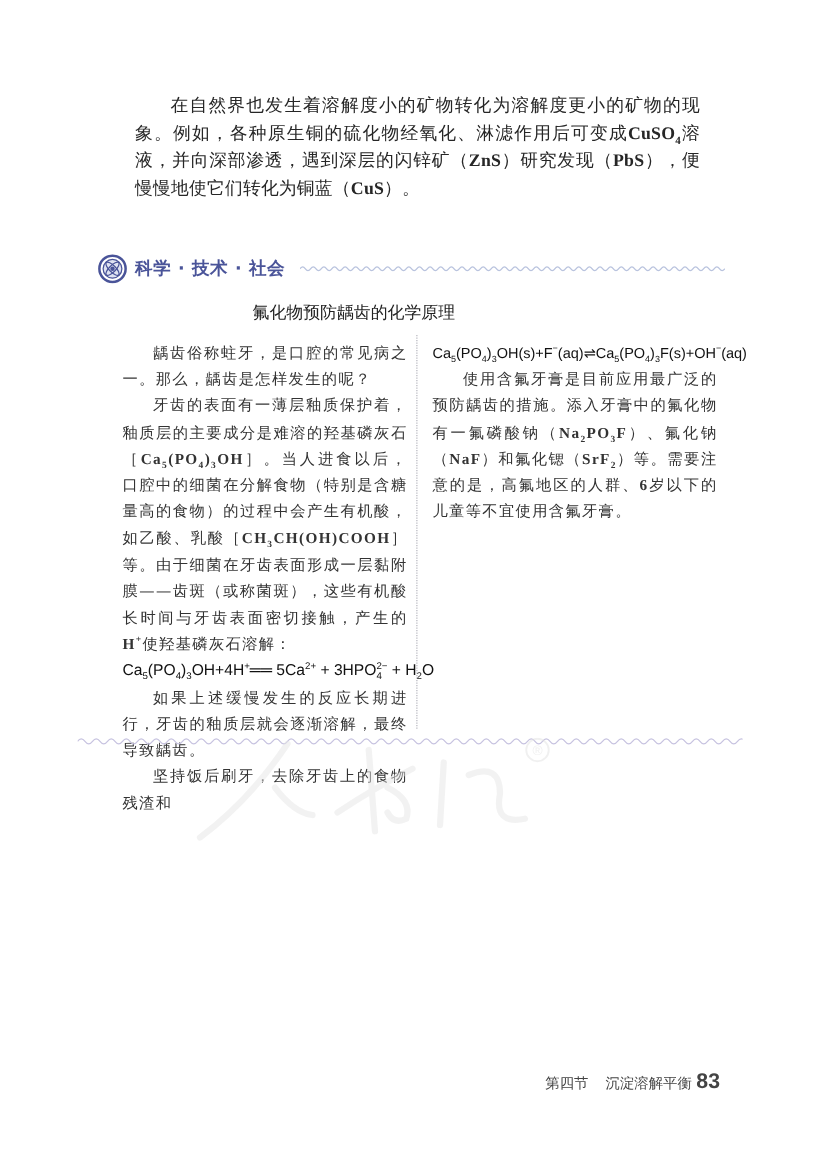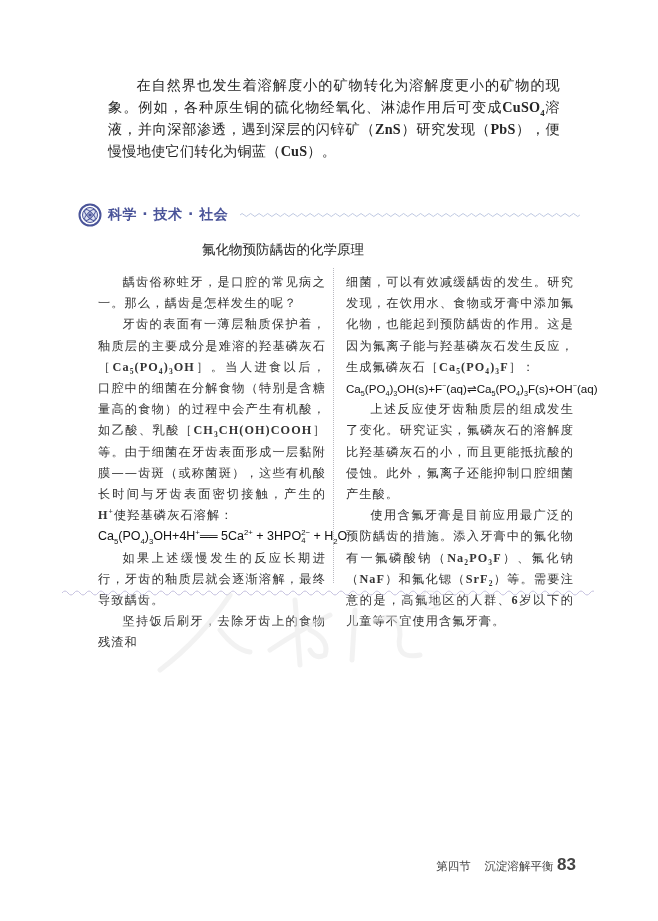--- a/index.html
+++ b/index.html
@@ -138,23 +138,21 @@
   <p class="indent">龋齿俗称蛀牙，是口腔的常见病之一。那么，龋齿是怎样发生的呢？</p>
   <p class="indent"><span>牙齿的表面有一薄层釉质保护着，釉质层的主要成分是难溶的羟基磷灰石［</span><span class="chem"><span>Ca</span><sub>5</sub><span>(PO</span><sub>4</sub><span>)</span><sub>3</sub><span>OH</span></span><span>］。当人进食以后，口腔中的细菌在分解食物（特别是含糖量高的食物）的过程中会产生有机酸，如乙酸、乳酸［</span><span class="chem"><span>CH</span><sub>3</sub><span>CH(OH)COOH</span></span><span>］等。由于细菌在牙齿表面形成一层黏附膜——齿斑（或称菌斑），这些有机酸长时间与牙齿表面密切接触，产生的</span><span class="chem"><span>H</span><sup>+</sup></span><span>使羟基磷灰石溶解：</span></p>
   <p class="eq"><span>Ca</span><sub>5</sub><span>(PO</span><sub>4</sub><span>)</span><sub>3</sub><span>OH+4H</span><sup>+</sup><span>══</span><span> 5Ca</span><sup>2+</sup><span> + 3HPO</span><span style="display:inline-block;vertical-align:middle;line-height:1;font-size:0.62em;text-align:left;"><span style="display:block">2−</span><span style="display:block">4</span></span><span> + H</span><sub>2</sub><span>O</span></p>
   <p class="indent">如果上述缓慢发生的反应长期进行，牙齿的釉质层就会逐渐溶解，最终导致龋齿。</p>
   <p class="indent">坚持饭后刷牙，去除牙齿上的食物残渣和</p>
 </div>
 
 <div class="col-divider"></div>
 
 <div class="column col-right">
-  <p><span>细菌，可以有效减缓龋齿的发生。研究发现，在饮用水、食物或牙膏中添加氟化物，也能起到预防龋齿的作用。这是因为氟离子能与羟基磷灰石发生反应，生成氟磷灰石［</span><span class="chem"><span>Ca</span><sub>5</sub><span>(PO</span><sub>4</sub><span>)</span><sub>3</sub><span>F</span></span><span>］：</span></p>
   <p class="eq" style="font-size:11.6px;font-weight:normal;"><span>Ca</span><sub>5</sub><span>(PO</span><sub>4</sub><span>)</span><sub>3</sub><span>OH(s)+F</span><sup>−</sup><span>(aq)</span><span>⇌</span><span>Ca</span><sub>5</sub><span>(PO</span><sub>4</sub><span>)</span><sub>3</sub><span>F(s)+OH</span><sup>−</sup><span>(aq)</span></p>
-  <p class="indent">上述反应使牙齿釉质层的组成发生了变化。研究证实，氟磷灰石的溶解度比羟基磷灰石的小，而且更能抵抗酸的侵蚀。此外，氟离子还能抑制口腔细菌产生酸。</p>
   <p class="indent"><span>使用含氟牙膏是目前应用最广泛的预防龋齿的措施。添入牙膏中的氟化物有一氟磷酸钠（</span><span class="chem"><span>Na</span><sub>2</sub><span>PO</span><sub>3</sub><span>F</span></span><span>）、氟化钠（</span><span class="chem">NaF</span><span>）和氟化锶（</span><span class="chem"><span>SrF</span><sub>2</sub></span><span>）等。需要注意的是，高氟地区的人群、</span><span class="chem">6</span><span>岁以下的儿童等不宜使用含氟牙膏。</span></p>
 </div>
 
 <svg class="bottom-wave" viewBox="0 0 532 8" preserveAspectRatio="none">
   <path d="M0 4 Q3 0 6 4 T12 4 T18 4 T24 4 T30 4 T36 4 T42 4 T48 4 T54 4 T60 4 T66 4 T72 4 T78 4 T84 4 T90 4 T96 4 T102 4 T108 4 T114 4 T120 4 T126 4 T132 4 T138 4 T144 4 T150 4 T156 4 T162 4 T168 4 T174 4 T180 4 T186 4 T192 4 T198 4 T204 4 T210 4 T216 4 T222 4 T228 4 T234 4 T240 4 T246 4 T252 4 T258 4 T264 4 T270 4 T276 4 T282 4 T288 4 T294 4 T300 4 T306 4 T312 4 T318 4 T324 4 T330 4 T336 4 T342 4 T348 4 T354 4 T360 4 T366 4 T372 4 T378 4 T384 4 T390 4 T396 4 T402 4 T408 4 T414 4 T420 4 T426 4 T432 4 T438 4 T444 4 T450 4 T456 4 T462 4 T468 4 T474 4 T480 4 T486 4 T492 4 T498 4 T504 4 T510 4 T516 4 T522 4 T528 4 T534 4" fill="none" stroke="#c7c3e0" stroke-width="1"></path>
 </svg>
 
 <svg class="watermark" viewBox="0 0 330 90">
   <g fill="none" stroke="#e6e6e6" stroke-width="5" stroke-linecap="round">
     <path d="M30 80 Q70 50 100 5"></path>

